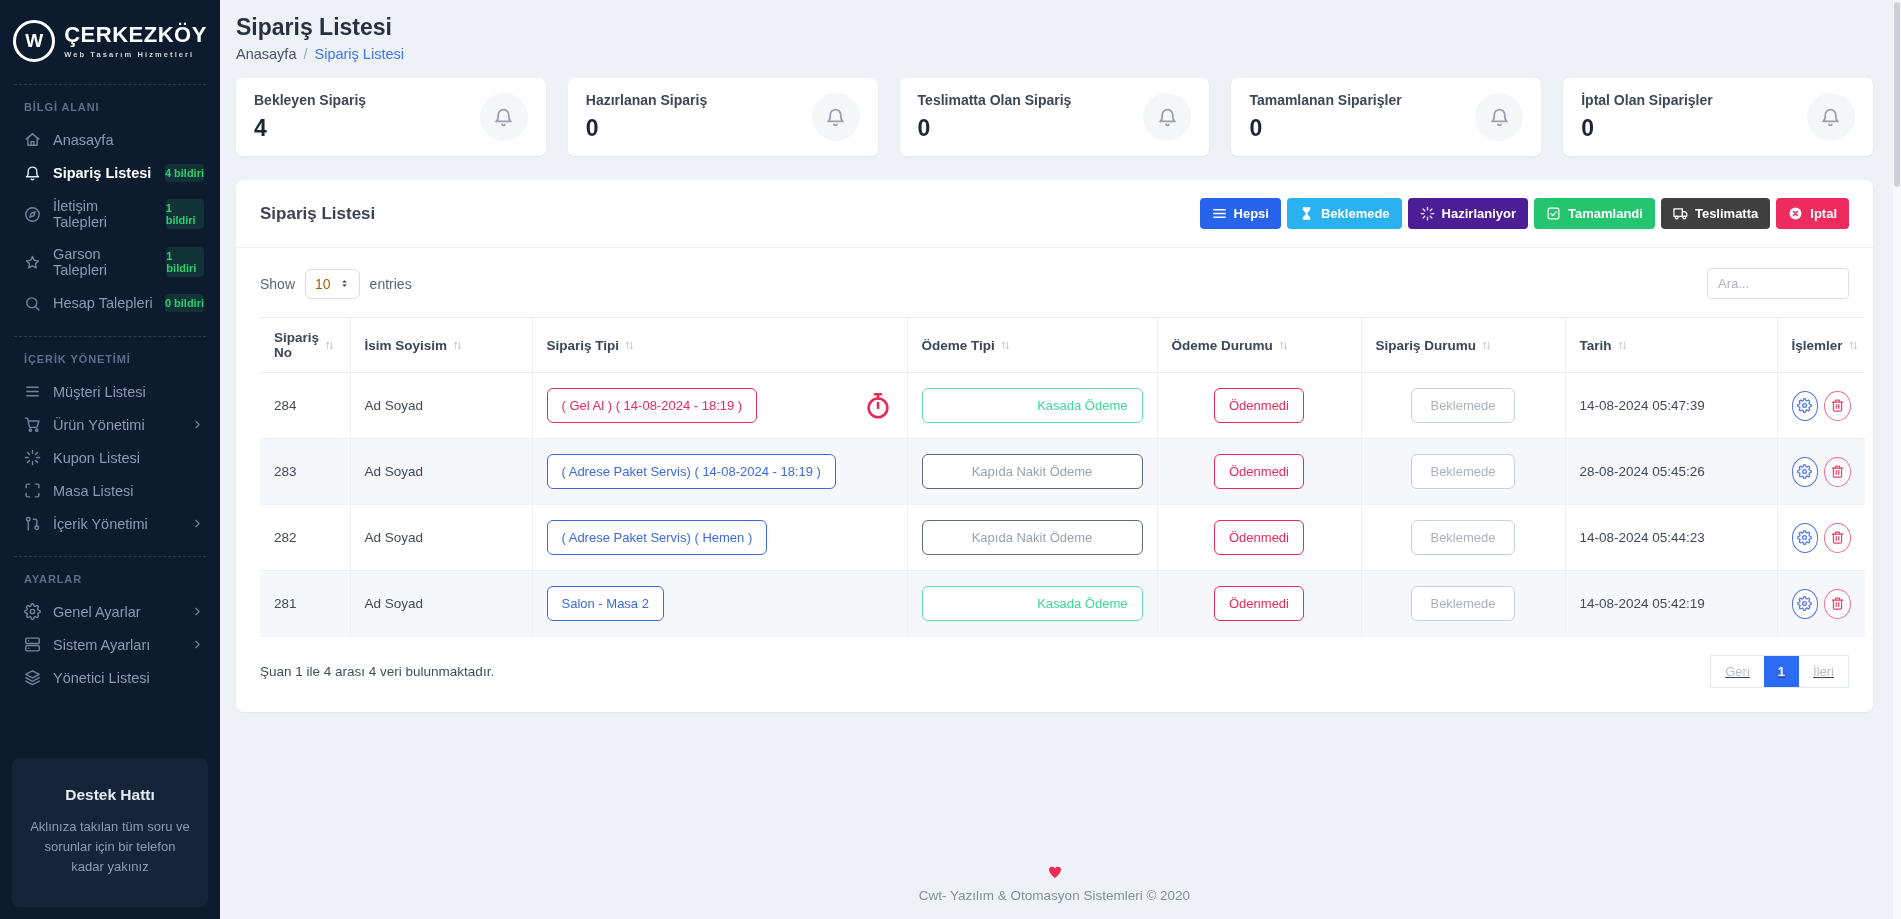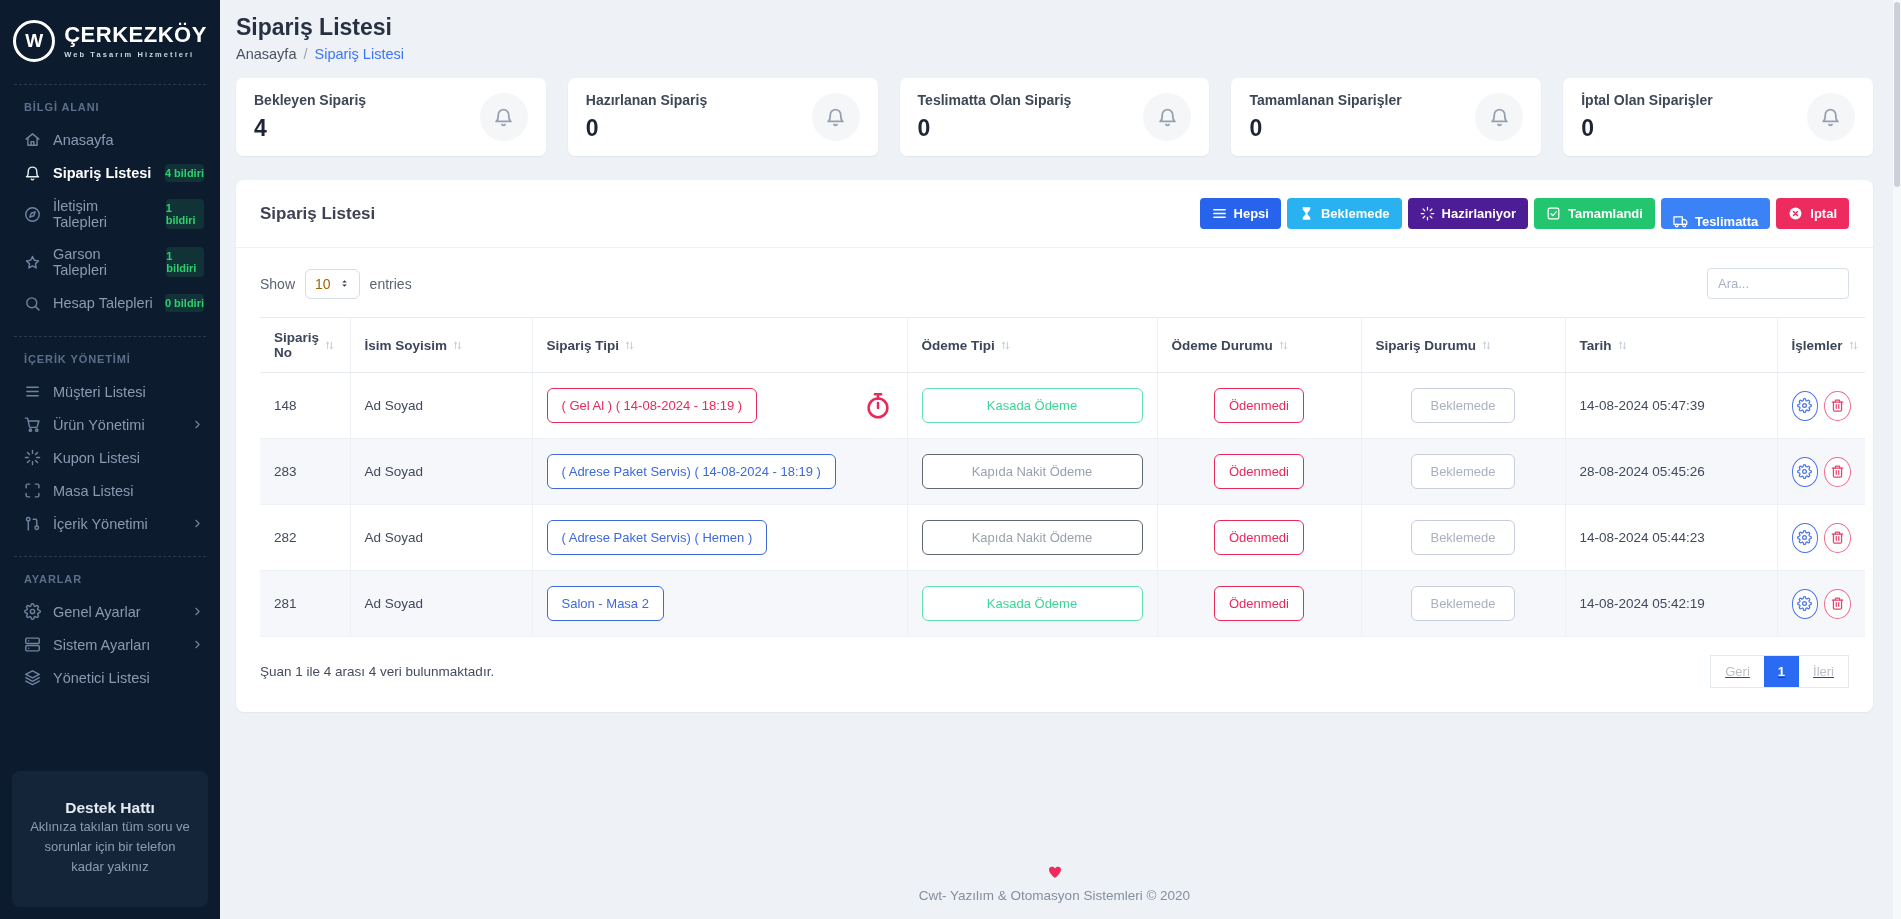--- a/index.html
+++ b/index.html
@@ -15,21 +15,21 @@
   .tagline { color:#cdd6e2; font-size:7.5px; letter-spacing:2.1px; font-weight:bold; margin-top:3px; }
   .sb-divider { border-top:1px dashed #2a3a52; margin:16px 14px; }
   .sb-label { font-size:11px; color:#5d6f88; letter-spacing:.9px; margin:6px 0 10px 24px; font-weight:bold; }
   .sb-item { display:flex; align-items:center; gap:12px; padding:8px 16px 8px 24px; color:#8b99b2; font-size:14.5px; cursor:pointer; }
   .sb-item .ico { width:17px; height:17px; color:#72839e; flex:none; }
   .sb-item.active { color:#fff; font-weight:bold; }
   .sb-item.active .ico { color:#e8edf4; }
   .sb-badge { margin-left:auto; background:rgba(46,208,110,.13); color:#2ed06e; font-size:11px; padding:3px 0; border-radius:4px; font-weight:bold; }
   .sb-chev { margin-left:auto; width:13px !important; height:13px !important; color:#7486a0 !important; }
   .support { margin:auto 12px 12px; background:#152539; border-radius:8px; padding:28px 16px 30px; text-align:center; }
-  .support-title { color:#e4eaf2; font-weight:bold; font-size:15.5px; }
+  .support-title { color:#e4eaf2; font-weight:bold; font-size:15.5px; margin-bottom:13px; }
   .support-text { color:#8b9bb4; font-size:13px; line-height:1.55; }
 
   
   .main { flex:1; padding:14px 28px 0 16px; display:flex; flex-direction:column; overflow:hidden; }
   .page-title { font-size:23px; font-weight:bold; color:#273142; }
   .breadcrumb { margin-top:5px; font-size:14.5px; color:#4a5261; display:flex; gap:7px; }
   .bc-sep { color:#9aa3b2; }
   .bc-current { color:#3b76f6; cursor:pointer; }
 
   .stats { display:flex; gap:22px; margin-top:16px; }
@@ -59,21 +59,21 @@
   th:last-child { border-right:none; }
   .th-wrap { display:flex; align-items:center; gap:4px; }
   .sort-ico { width:13px; height:13px; color:#c5ccd9; flex:none; }
   td { font-size:13.5px; color:#404a5c; padding:14px; height:66px; border-bottom:1px solid #eef1f5; border-right:1px solid #edf0f4; vertical-align:middle; }
   td:last-child { border-right:none; }
   tr.stripe td { background:#f5f7fa; }
 
   .pill { display:inline-block; border:1px solid; border-radius:6px; padding:10px 14px; font-size:13px; background:#fff; line-height:1; cursor:pointer; text-align:center; }
   .pill.red   { color:#e8295a; border-color:#e8295a; }
   .pill.blue  { color:#3d6ad8; border-color:#3d6ad8; }
-  .pill.green { color:#3dd598; border-color:#62dfae; }
+  .pill.green { color:#3dd598; border-color:#62dfae;text-align:right; }
   .pill.gray  { color:#99a1ae; border-color:#5f6873; }
   .pill.light { color:#a9b1c0; border-color:#c8cedb; padding:10px 18px; }
   .pill.wide  { display:block; }
   .cell-type { display:flex; align-items:center; justify-content:space-between; gap:8px; }
   .timer { width:30px; height:30px; color:#e8295a; flex:none; }
   .cell-center { text-align:center; }
   .actions { display:flex; gap:6px; justify-content:center; }
   .act-btn { width:30px; height:30px; border-radius:50%; background:#fff; border:1px solid; display:flex; align-items:center; justify-content:center; cursor:pointer; }
   .act-btn .ico { width:15px; height:15px; }
   .act-gear { border-color:#4a74e8; color:#4a74e8; }
@@ -374,21 +374,21 @@
             </button>
             <button class="fbtn" style="background: rgb(35, 197, 111);">
               <span class="ico">
                 <svg viewBox="0 0 24 24" fill="none" stroke="currentColor" stroke-width="2" stroke-linecap="round" stroke-linejoin="round">
                   <rect x="3.5" y="3.5" width="17" height="17" rx="2.5"></rect>
                   <path d="m8 12.5 3 3 5.5-6.5"></path>
                 </svg>
               </span>
               <span>Tamamlandi</span>
             </button>
-            <button class="fbtn" style="background: #3b82f6; align-items: flex-end;">
+            <button class="fbtn" style="background: #404040;">
               <span class="ico">
                 <svg viewBox="0 0 24 24" fill="none" stroke="currentColor" stroke-width="2" stroke-linecap="round" stroke-linejoin="round">
                   <path d="M1.5 4.5h13.5v12H1.5z"></path>
                   <path d="M15 9h4.2l2.8 3v4.5h-7z"></path>
                   <circle cx="6" cy="18.5" r="2.2"></circle>
                   <circle cx="18" cy="18.5" r="2.2"></circle>
                 </svg>
               </span>
               <span>Teslimatta</span>
             </button>
@@ -519,21 +519,21 @@
                       <path d="M8.5 18V6M8.5 6 6 8.5M8.5 6 11 8.5"></path>
                       <path d="M15.5 6v12M15.5 18 13 15.5M15.5 18 18 15.5"></path>
                     </svg>
                   </span>
                 </div>
               </th>
             </tr>
           </thead>
         <tbody id="tbody">
             <tr class="row">
-              <td>148</td>
+              <td>284</td>
               <td>Ad Soyad</td>
               <td>
                 <div class="cell-type">
                   <span class="pill red">( Gel Al ) ( 14-08-2024 - 18:19 )</span>
                   <span class="ico timer">
                     <svg viewBox="0 0 24 24" fill="none" stroke="currentColor" stroke-width="2" stroke-linecap="round" stroke-linejoin="round">
                       <circle cx="12" cy="13.5" r="7.5"></circle>
                       <path d="M12 13.5V9.5M9.5 2.5h5M12 2.5v3.5"></path>
                     </svg>
                   </span>

